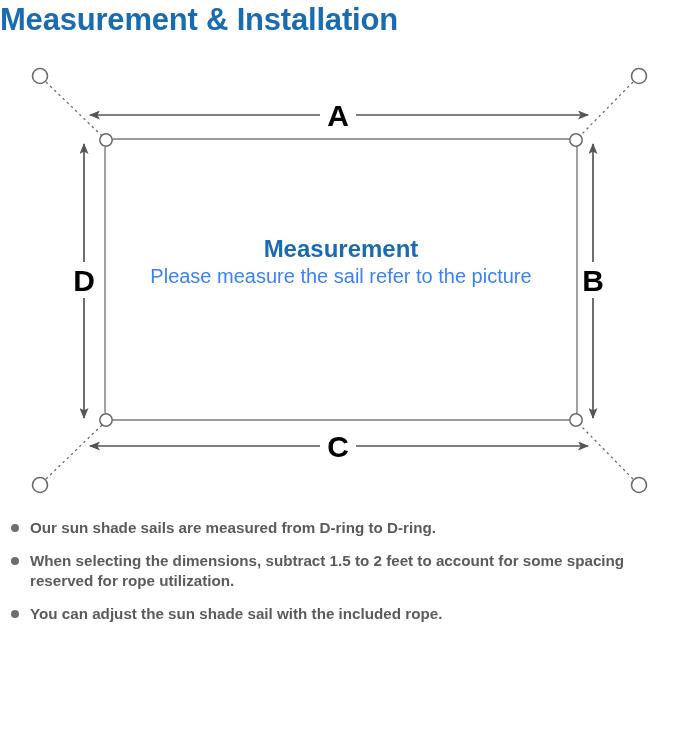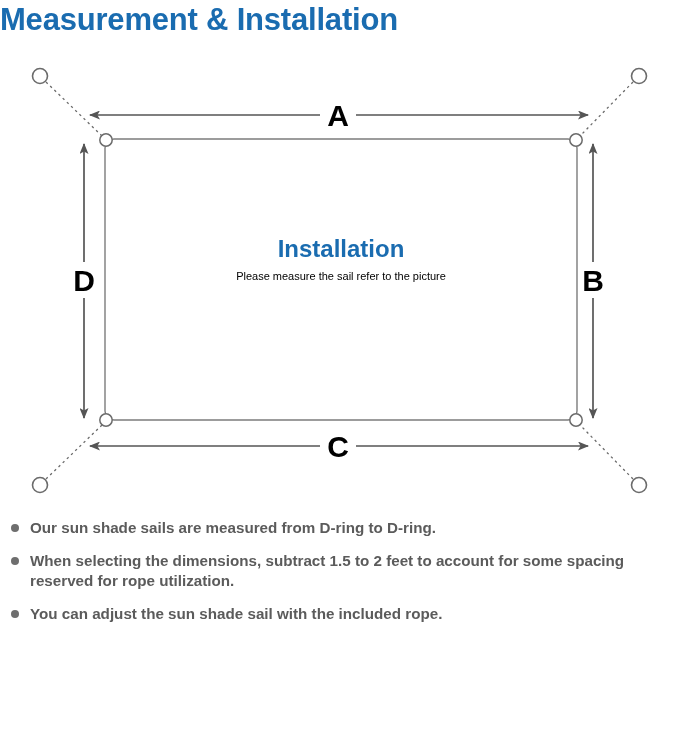--- a/index.html
+++ b/index.html
@@ -55,22 +55,22 @@
     pointer-events: none;
   }
   #center-label .ml-title {
     font-size: 24px;
     font-weight: bold;
     color: #1a6cb0;
     line-height: 30px;
     white-space: nowrap;
   }
   #center-label .ml-sub {
-    font-size: 11px;
-    color: #000000;
+    font-size: 20px;
+    color: #3b82f6;
     line-height: 24px;
     white-space: nowrap;
   }
 
   #notes {
     position: absolute;
     left: 0;
     top: 518px;
     width: 679px;
   }
@@ -155,21 +155,21 @@
     </g>
 
     <g>
       <line x1="593" y1="218" x2="593" y2="100" stroke="#555555" stroke-width="1.7" marker-end="url(#arrow-end)"></line>
       <line x1="593" y1="254" x2="593" y2="374" stroke="#555555" stroke-width="1.7" marker-end="url(#arrow-end)"></line>
       <text class="dim-label" x="593" y="247" font-size="30" text-anchor="middle">B</text>
     </g>
   </svg>
 
   <div id="center-label">
-    <div class="ml-title">Installation</div>
+    <div class="ml-title">Measurement</div>
     <div class="ml-sub">Please measure the sail refer to the picture</div>
   </div>
 </div>
 
 <div id="notes">
   <div class="note-item">
     <span class="note-bullet"></span>
     <span class="note-text">Our sun shade sails are measured from D-ring to D-ring.</span>
   </div>
   <div class="note-item">

